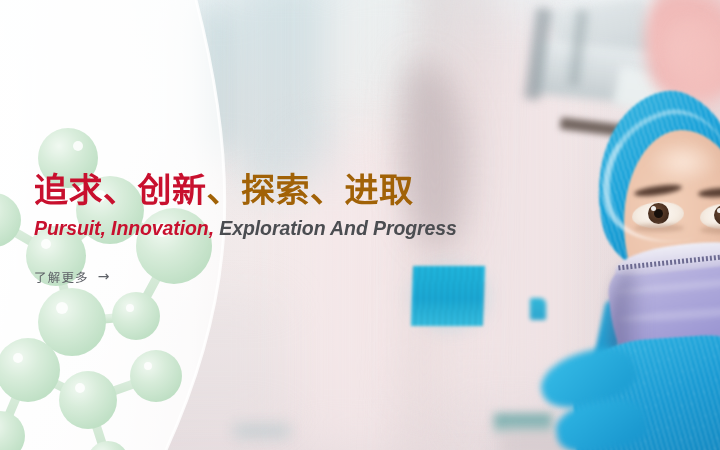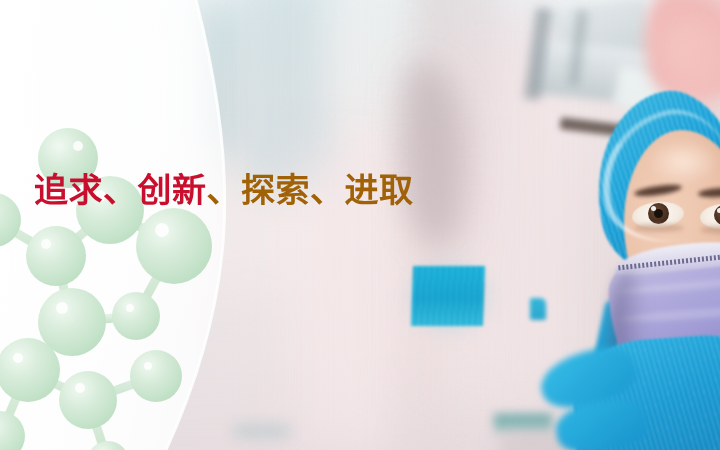--- a/index.html
+++ b/index.html
@@ -587,16 +587,21 @@
       <circle cx="120" cy="318" r="5"></circle>
       <circle cx="188" cy="296" r="4"></circle>
       <circle cx="32" cy="356" r="4"></circle>
     </g>
   </svg>
 
   <div class="content">
 
     <h1 class="headline"><span class="hl-red">追求、创新</span><span class="hl-dark">、探索、进取</span></h1>
 
-
+    <p class="subhead"><span class="sh-red">Pursuit, Innovation,</span><span class="sh-dark"> Exploration And Progress</span></p>
+
+    <a class="cta" href="#">
+      <span>了解更多</span>
+      <span class="arrow">→</span>
+    </a>
 
   </div>
 </div>
 
 </body></html>

